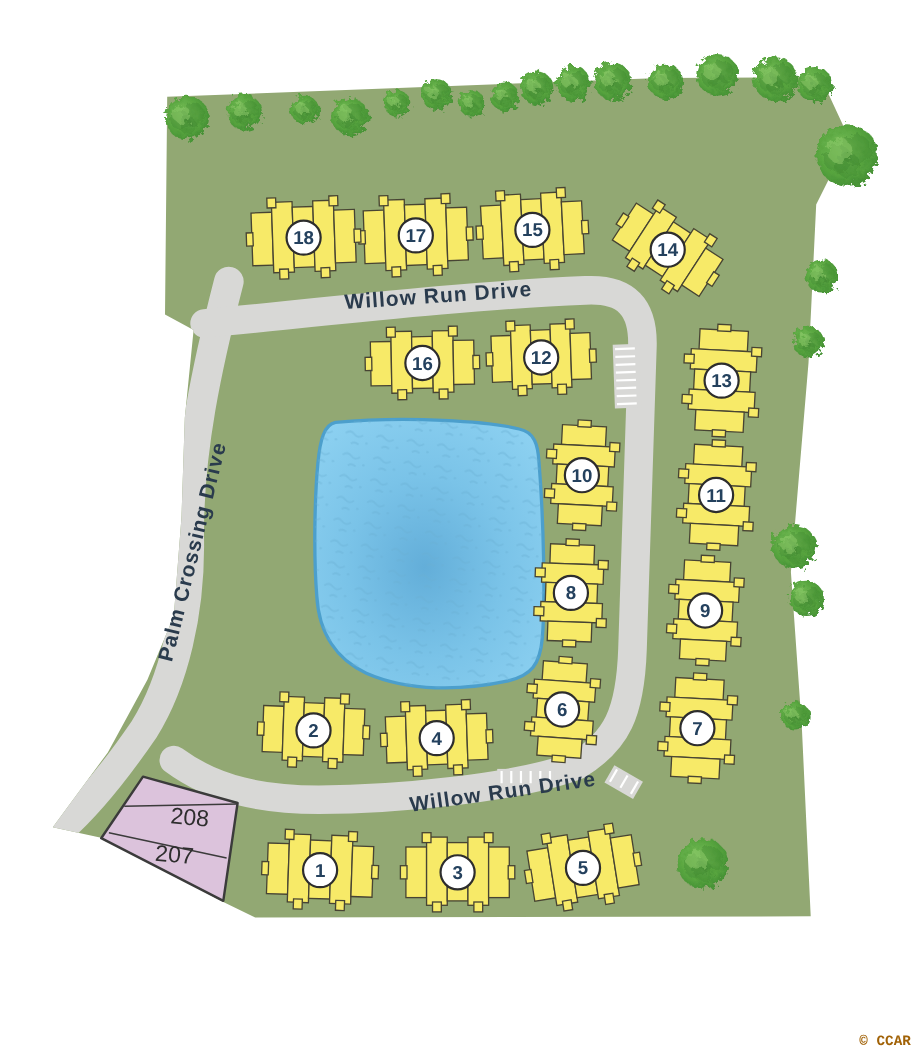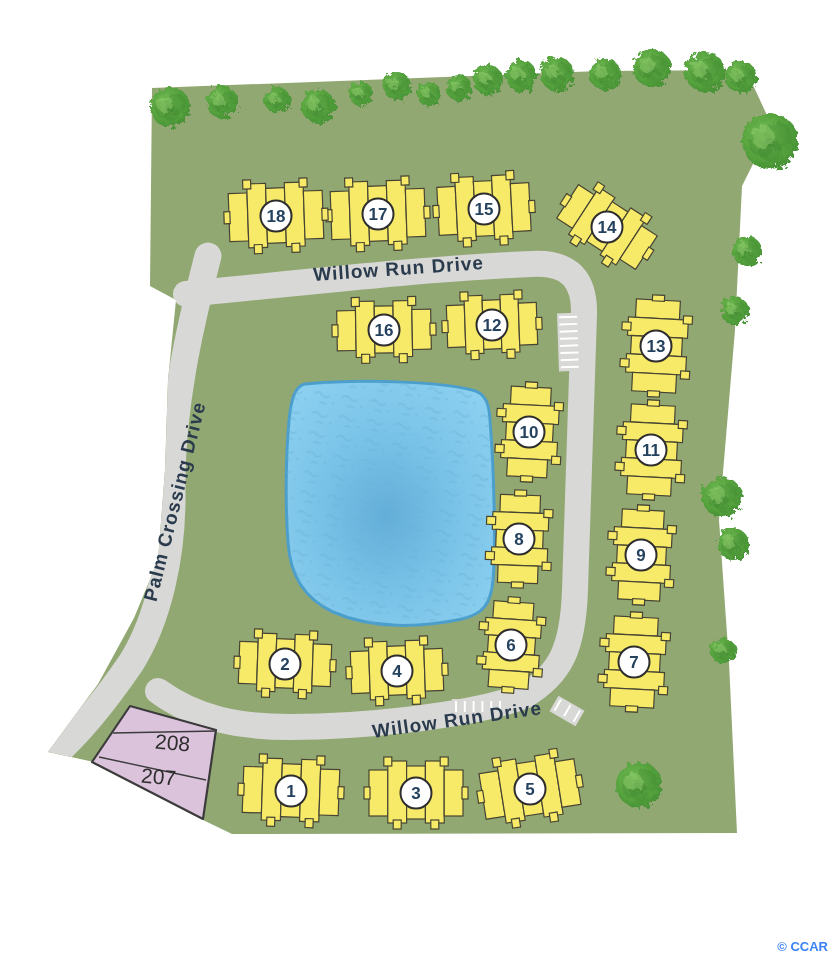--- a/index.html
+++ b/index.html
@@ -2,21 +2,21 @@
 <html><head>
 <meta charset="utf-8">
 <style>
   html,body{margin:0;padding:0;background:#ffffff;}
   #stage{position:relative;width:834px;height:960px;background:#ffffff;overflow:hidden;
          font-family:"Liberation Sans",sans-serif;}
   #site{position:absolute;left:0;top:0;}
   svg text{font-family:"Liberation Sans",sans-serif;}
   .street-label{font-weight:bold;letter-spacing:1px;}
   .bldg-num{font-weight:bold;}
-  #credit{position:absolute;right:6px;bottom:6px;font-size:13px;font-weight:600;color:#3b82f6;}
+  #credit{position:absolute;right:6px;bottom:6px;font-size:13px;font-weight:600;color:#a16207;font-family:Liberation Mono, monospace;}
 </style>
 </head>
 <body>
 
 <div id="stage">
   <svg id="site" width="834" height="960" viewBox="0 0 834 960" xmlns="http://www.w3.org/2000/svg">
       <defs>
         <clipPath id="clipLand">
           <path d="M152,88 L600,71 L746,70 L772,126 L742,186 L735,330 L719,520 L729,662 L737,833 L232,834 L203,820 L94,762 L48,752 L98,684 L134,618 L158,560 L165,470 L168,380 L176,300 L150,286 Z"></path>
         </clipPath>

